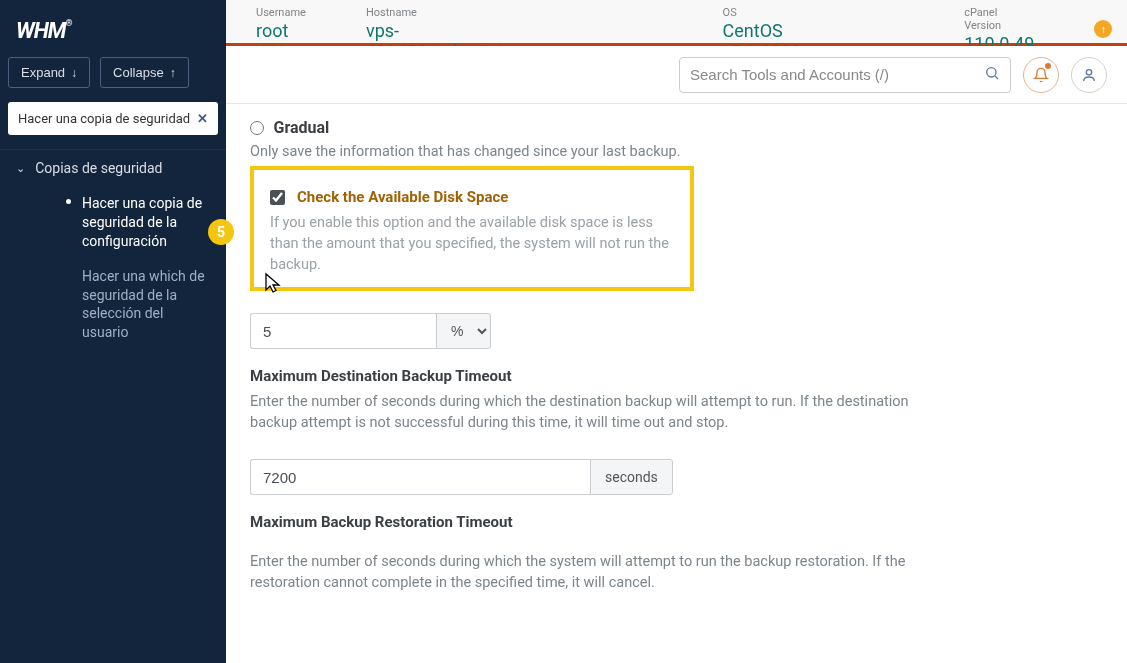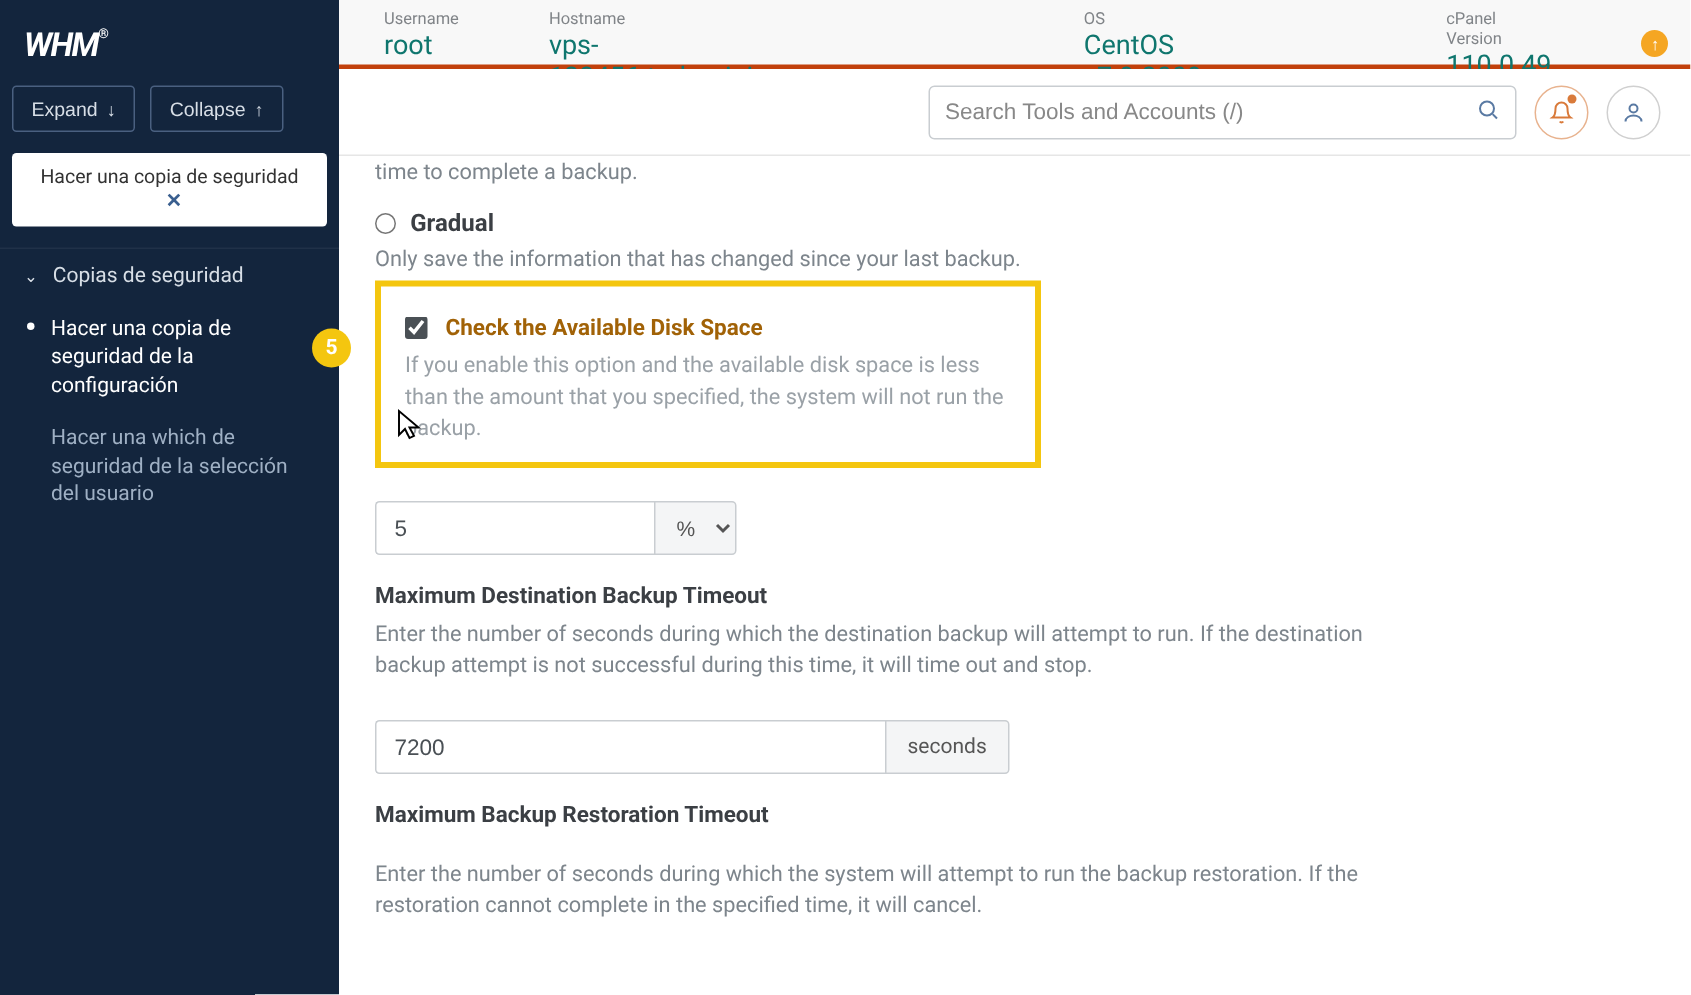--- a/index.html
+++ b/index.html
@@ -12,42 +12,42 @@
 .infobar .col .val { font-size: 18px; color: #0f766e; margin-top: 1px; }
 .infobar .col.os { margin-left: 110px; }
 .infobar .col.ver { margin-left: 90px; }
 .infobar .load { margin-left: auto; display: flex; flex-direction: column; align-items: center; }
 .infobar .load .lbl { font-size: 11px; color: #808488; }
 .infobar .load .vals { display: flex; gap: 14px; font-size: 13px; color: #4a5055; margin-top: 1px; align-items: center; }
 .infobar .load .arrow { width: 18px; height: 18px; border-radius: 50%; background: #f5a623; display: inline-flex; align-items: center; justify-content: center; color: #fff; font-size: 11px; margin-right: 4px; }
 
 
 .toolbar { position: absolute; left: 226px; top: 46px; right: 0; height: 58px; background: #fff; display: flex; align-items: center; justify-content: flex-end; padding: 0 20px; border-bottom: 1px solid #e6e6e6; gap: 12px; }
-.searchbox { width: 392px; height: 36px; border: 1px solid #c9cdd1; border-radius: 4px; display: flex; align-items: center; padding: 0 10px; }
+.searchbox { width: 332px; height: 36px; border: 1px solid #c9cdd1; border-radius: 4px; display: flex; align-items: center; padding: 0 10px; }
 .searchbox input { border: none; outline: none; flex: 1; font-size: 15px; color: #555; }
 .searchbox input::placeholder { color: #888; }
 .searchbox .sicon { color: #5a7aa3; }
 .circlebtn { width: 36px; height: 36px; border-radius: 50%; border: 1px solid #d0d0d0; display: flex; align-items: center; justify-content: center; position: relative; cursor: pointer; background:#fff;}
 .circlebtn.bell { border-color: #e8b38f; color: #d97a3a; }
 .circlebtn.bell::after { content:''; position:absolute; top:5px; right:7px; width:6px; height:6px; background:#d97a3a; border-radius:50%; }
 .circlebtn.user { color: #5a7aa3; }
 
 
 .sidebar { position: absolute; left: 0; top: 0; width: 226px; height: 100%; background: #13253d; color: #d7dee6; }
 .logo { padding: 18px 16px 14px 16px; font-weight: 700; font-size: 22px; font-style: italic; color: #fff; letter-spacing: -1px; }
 .logo sup { font-size: 9px; font-style: normal; vertical-align: top; }
 .btnrow { display: flex; gap: 10px; padding: 0 8px 14px 8px; }
 .sbtn { flex: 0 0 auto; border: 1px solid #4a6080; background: transparent; color: #d7dee6; padding: 7px 12px; border-radius: 3px; font-size: 13px; cursor: pointer; display: inline-flex; align-items: center; gap: 6px; }
 .sbtn .arr { font-size: 12px; }
-.tabchip { margin: 0 8px 14px 8px; background: #fff; color: #333; border-radius: 3px; padding: 9px 10px; font-size: 13px; display: flex; align-items: center; justify-content: space-between; position:relative; overflow:hidden; white-space:nowrap;flex-direction:column; }
+.tabchip { margin: 0 8px 14px 8px; background: #fff; color: #333; border-radius: 3px; padding: 9px 10px; font-size: 13px; display: flex; align-items: center; justify-content: space-between; position:relative; overflow:hidden; white-space:nowrap; }
 .tabchip .t { overflow: hidden; text-overflow: clip; white-space: nowrap; flex: 1; }
 .tabchip .x { color: #3a5f8f; font-weight: 700; cursor: pointer; margin-left:6px; flex:0 0 auto;}
 .navhdr { padding: 10px 16px; font-size: 14px; color: #d7dee6; display: flex; align-items: center; gap: 10px; cursor: pointer; border-top: 1px solid rgba(255,255,255,0.06); }
 .navhdr .chev { font-size: 11px; }
-.navitem { padding: 8px 16px 8px 34px; font-size: 14px; line-height: 1.35; cursor: pointer; position: relative; }
+.navitem { padding: 8px 16px 8px 34px; font-size: 14px; line-height: 1.35; cursor: pointer; position: relative; margin-left: 48px; }
 .navitem.active { color: #fff; }
 .navitem .dot { position: absolute; left: 18px; top: 13px; width: 5px; height: 5px; border-radius: 50%; background: #d7dee6; }
 .navitem.active .dot { background: #fff; }
 .navitem.dim { color: #9fb0c4; }
 .navitem.dim .dot { background: transparent; }
 
 
 .main { position: absolute; left: 226px; top: 104px; right: 0; bottom: 0; overflow: hidden; background: #fff; padding: 0 24px 0 24px; }
 .content { max-width: 680px; }
 .desc { color: #7d858c; font-size: 14.5px; line-height: 1.45; }
@@ -156,21 +156,20 @@
 </div>
 
 <div class="callout">5</div>
 
 <svg class="cursor" width="20" height="22" viewBox="0 0 20 22">
   <path d="M2 2 L2 18 L6 14 L9 20 L12 18.5 L9 13 L15 13 Z" fill="#fff" stroke="#000" stroke-width="1.3"></path>
 </svg>
 
 <div class="main">
   <div class="content">
-    <p class="desc">time to complete a backup.</p>
 
     <div class="radio-row">
       <input type="radio" style="">
       <label>Gradual</label>
     </div>
     <p class="desc" style="margin-top:4px;">Only save the information that has changed since your last backup.</p>
 
     <div class="highlight-box">
       <div class="chk section" style="margin-top:0;">
         <div class="chk">

